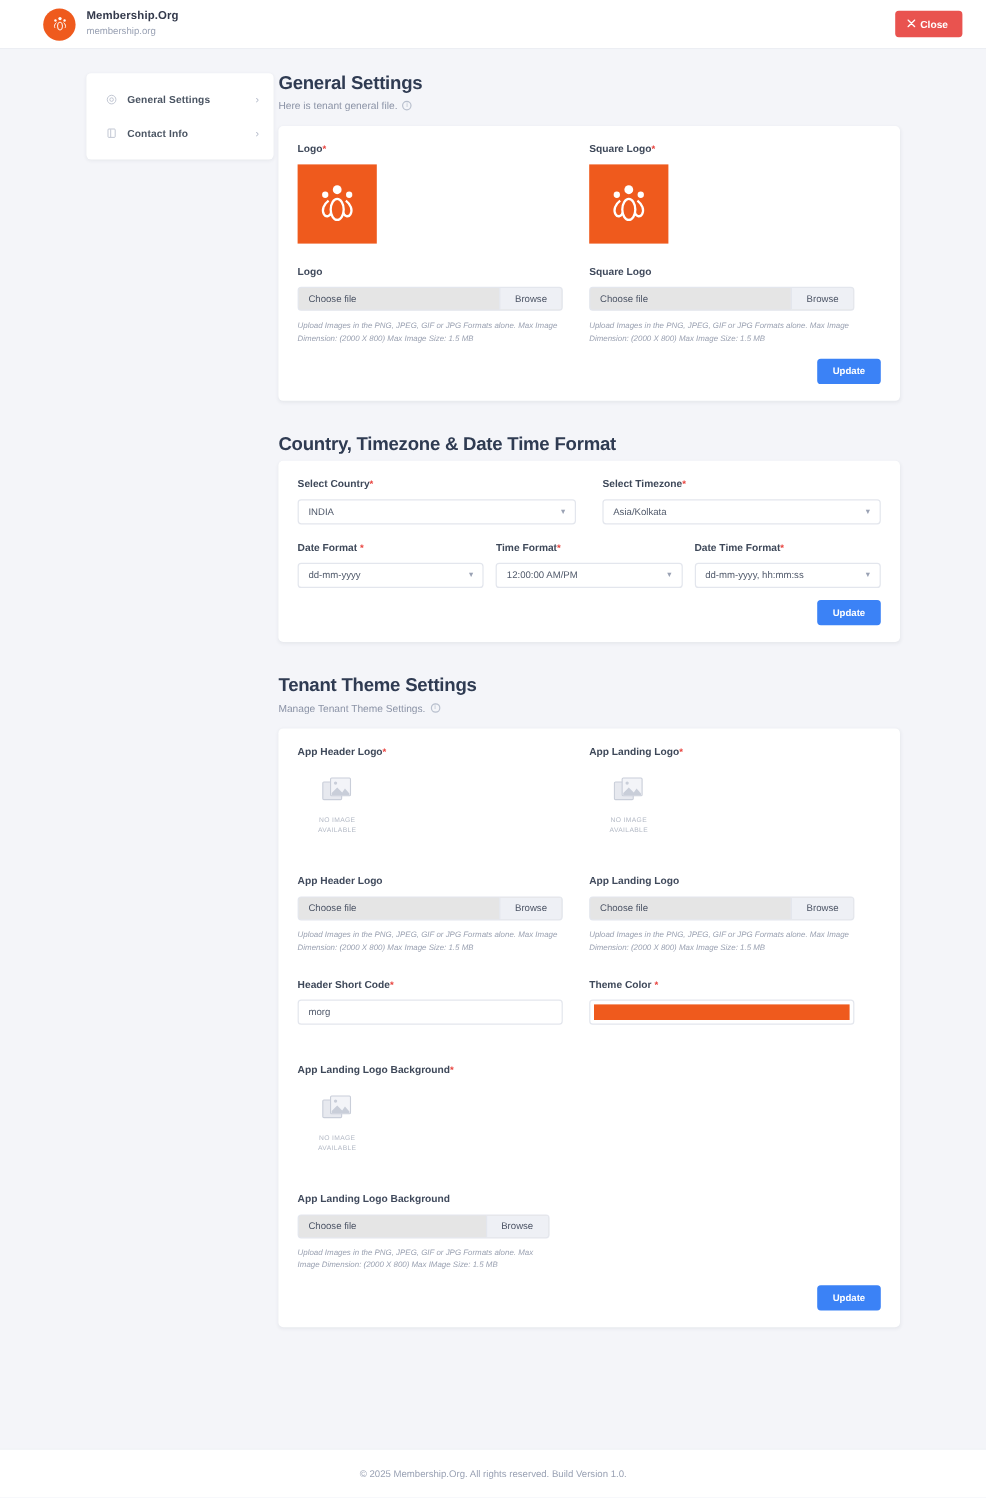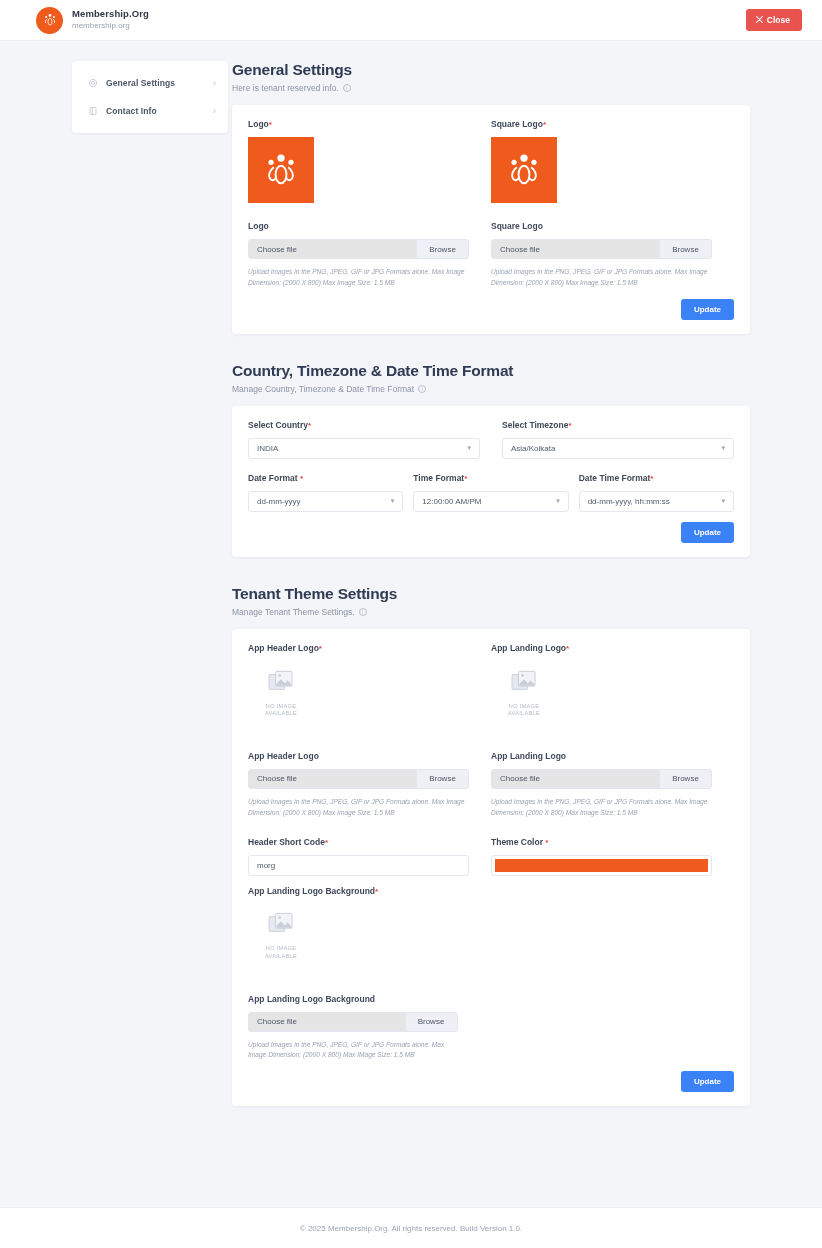--- a/index.html
+++ b/index.html
@@ -256,21 +256,21 @@
           <span class="si-arrow">›</span>
         </div>
       </div>
     </div>
 
     <div class="content">
 
       <div class="section">
         <div class="sec-title">General Settings</div>
         <div class="sec-sub">
-          <span>Here is tenant reserved info.</span>
+          <span>Here is tenant general file.</span>
           <i class="info-dot">i</i>
         </div>
 
         <div class="card">
           <div class="cols">
 
             <div class="col">
               <span class="flabel">
                 <span>Logo</span><span class="req">*</span>
               </span>
@@ -316,24 +316,20 @@
 
           </div>
           <div class="btn-row">
             <button class="update-btn">Update</button>
           </div>
         </div>
       </div>
 
       <div class="section">
         <div class="sec-title">Country, Timezone &amp; Date Time Format</div>
-        <div class="sec-sub">
-          <span>Manage Country, Timezone &amp; Date Time Format</span>
-          <i class="info-dot">i</i>
-        </div>
 
         <div class="card">
           <div class="grid2">
             <div class="field">
               <span class="flabel">
                 <span>Select Country</span><span class="req">*</span>
               </span>
               <div class="select">
                 <span>INDIA</span>
                 <span class="caret">▾</span>
@@ -463,21 +459,21 @@
             <div class="col">
               <span class="flabel">
                 <span>Theme Color</span> <span class="req">*</span>
               </span>
               <div class="color-field">
                 <div class="color-swatch" style="background: rgb(239, 90, 29);"></div>
               </div>
             </div>
           </div>
 
-          <div class="cols" style="margin-top:10px;gap:23px;">
+          <div class="cols" style="margin-top:32px;gap:23px;">
             <div class="col">
               <span class="flabel">
                 <span>App Landing Logo Background</span><span class="req">*</span>
               </span>
               <div class="noimg">
                 <span>
                   <svg width="26" height="24" viewBox="0 0 28 26" aria-hidden="true">
                     <rect x="1" y="5" width="17" height="16" rx="1" fill="#e7e9ef" stroke="#c9ced9" stroke-width="1"></rect>
                     <rect x="8" y="1.5" width="18" height="16" rx="1" fill="#f3f4f8" stroke="#c9ced9" stroke-width="1"></rect>
                     <circle cx="12.5" cy="6" r="1.5" fill="#c9ced9"></circle>

